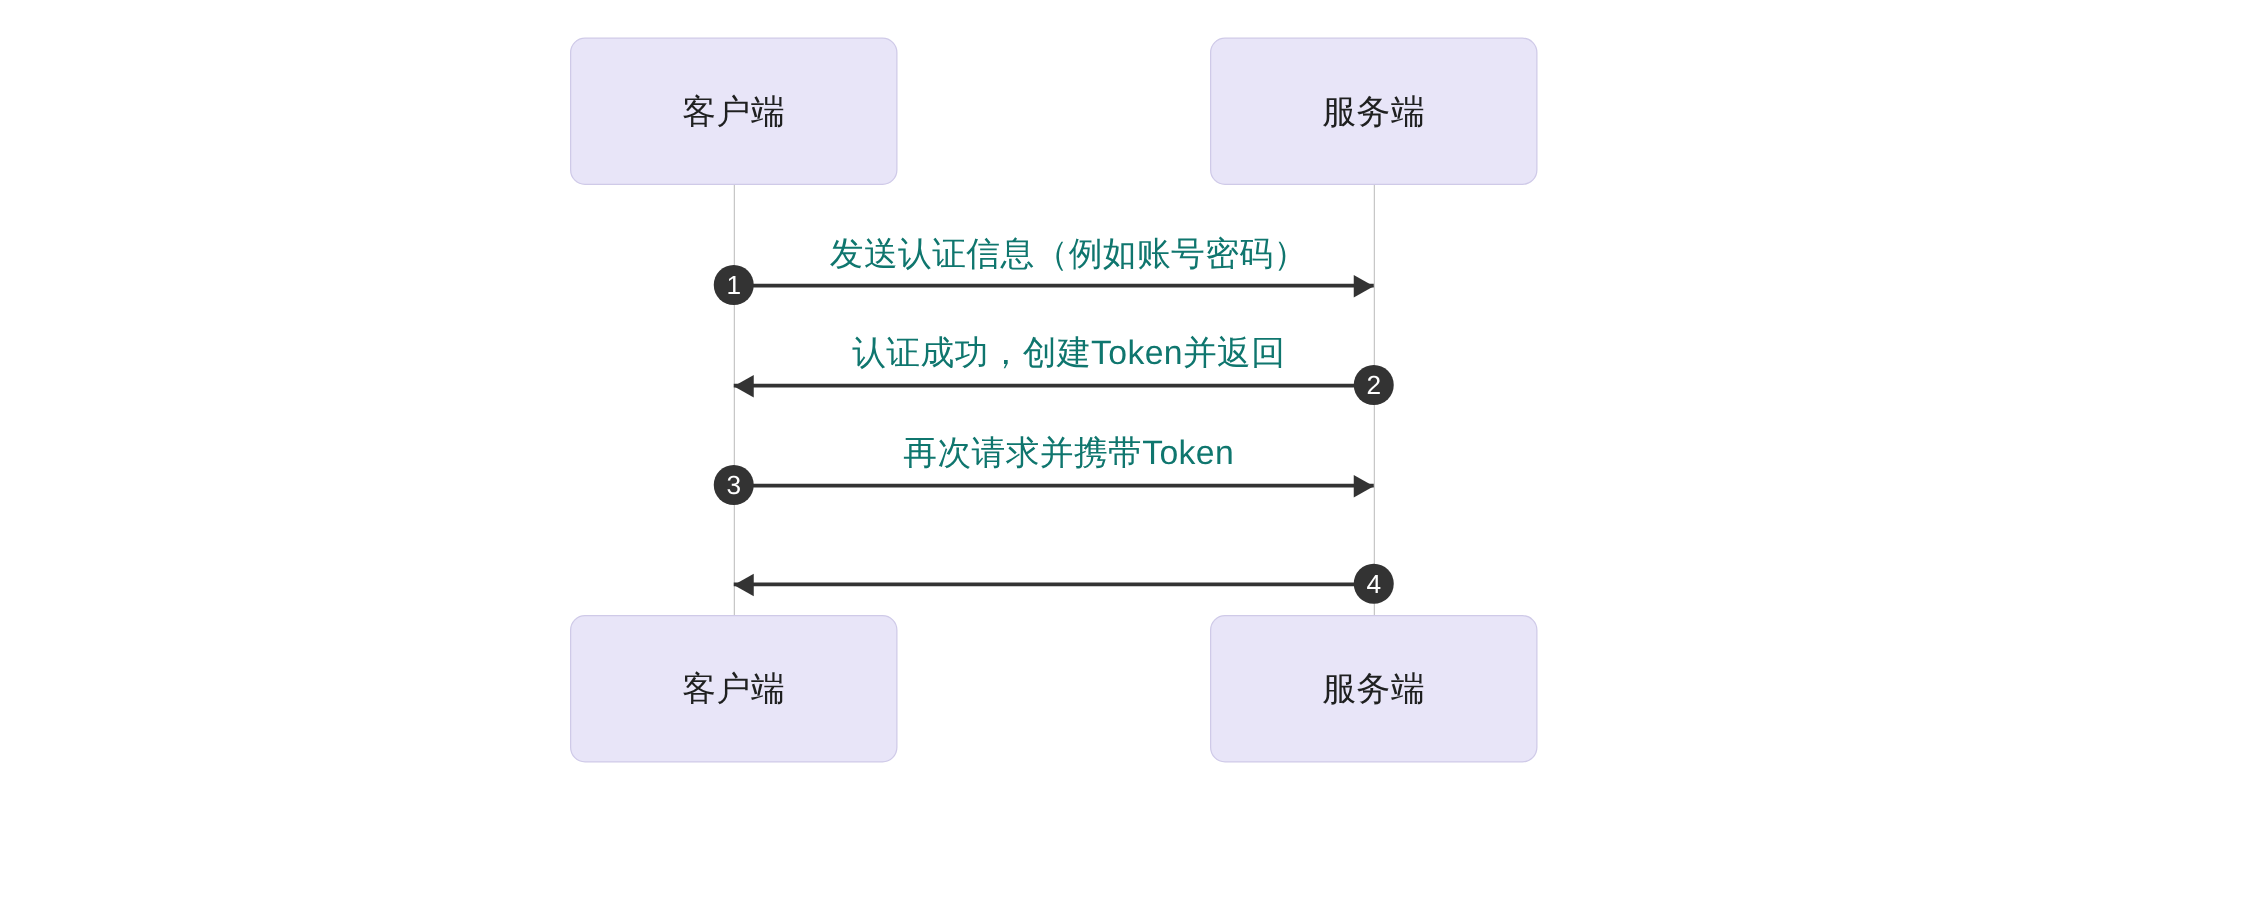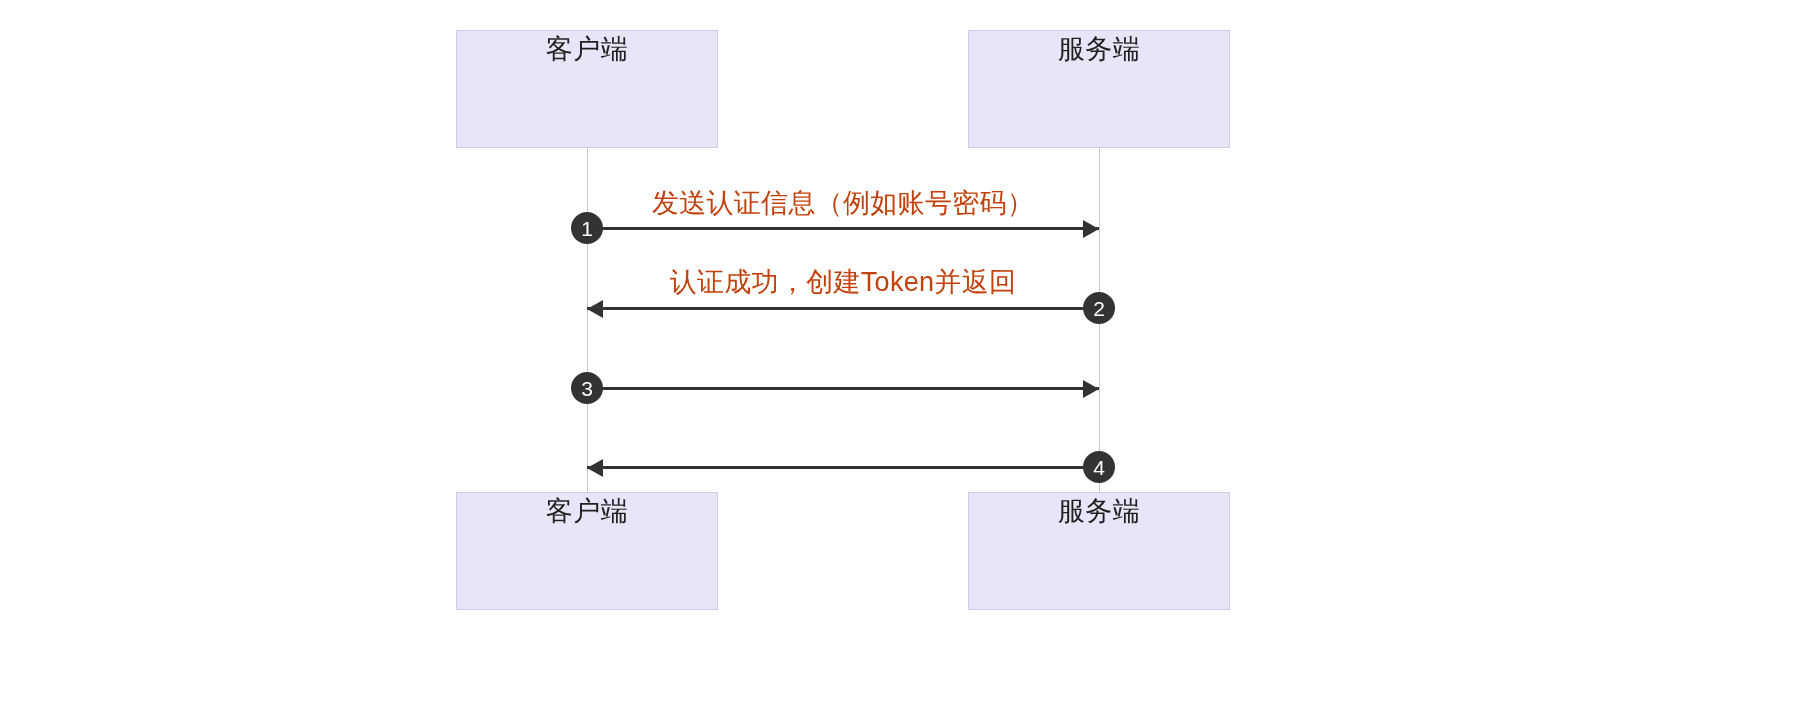--- a/index.html
+++ b/index.html
@@ -16,24 +16,24 @@
   #diagram {
     position: relative;
     width: 1802px;
     height: 726px;
     background: #ffffff;
   }
   .participant-box {
     position: absolute;
     background: #e8e5f8;
     border: 1px solid #cfcae8;
-    border-radius: 0;
+    border-radius: 12px;
     box-sizing: border-box;
     display: flex;
-    align-items: flex-start;
+    align-items: center;
     justify-content: center;
   }
   .participant-label {
     font-size: 27px;
     color: #1f2020;
     letter-spacing: 0.5px;
     white-space: nowrap;
   }
   .lifeline {
     position: absolute;
@@ -61,24 +61,25 @@
   }
   .msg-arrow.right {
     border-left: 16px solid #333333;
   }
   .msg-arrow.left {
     border-right: 16px solid #333333;
   }
   .msg-label {
     position: absolute;
     font-size: 27px;
-    color: #c2410c;
+    color: #0f766e;
     white-space: nowrap;
     text-align: center;
     letter-spacing: 0.3px;
+    padding-left: 12px;
   }
   .seq-badge {
     position: absolute;
     width: 32px;
     height: 32px;
     border-radius: 50%;
     background: #333333;
     color: #ffffff;
     font-size: 21px;
     display: flex;
@@ -109,20 +110,21 @@
   </div>
   <div class="seq-badge" id="badge-msg-0" style="left: 571px; top: 212px;">1</div>
 
   <div class="msg-label" id="label-msg-1" style="left: 587px; width: 512px; top: 264px;">认证成功，创建Token并返回</div>
   <div class="message" id="msg-1" style="left: 587px; top: 307px; width: 512px;">
     <div class="msg-line" style="width: 512px;"></div>
     <div class="msg-arrow left" style="left: 0px;"></div>
   </div>
   <div class="seq-badge" id="badge-msg-1" style="left: 1083px; top: 292px;">2</div>
 
+  <div class="msg-label" id="label-msg-2" style="left: 587px; width: 512px; top: 344px;">再次请求并携带Token</div>
   <div class="message" id="msg-2" style="left: 587px; top: 387px; width: 512px;">
     <div class="msg-line" style="width: 512px;"></div>
     <div class="msg-arrow right" style="left: 496px;"></div>
   </div>
   <div class="seq-badge" id="badge-msg-2" style="left: 571px; top: 372px;">3</div>
 
   <div class="message" id="msg-3" style="left: 587px; top: 466px; width: 512px;">
     <div class="msg-line" style="width: 512px;"></div>
     <div class="msg-arrow left" style="left: 0px;"></div>
   </div>

